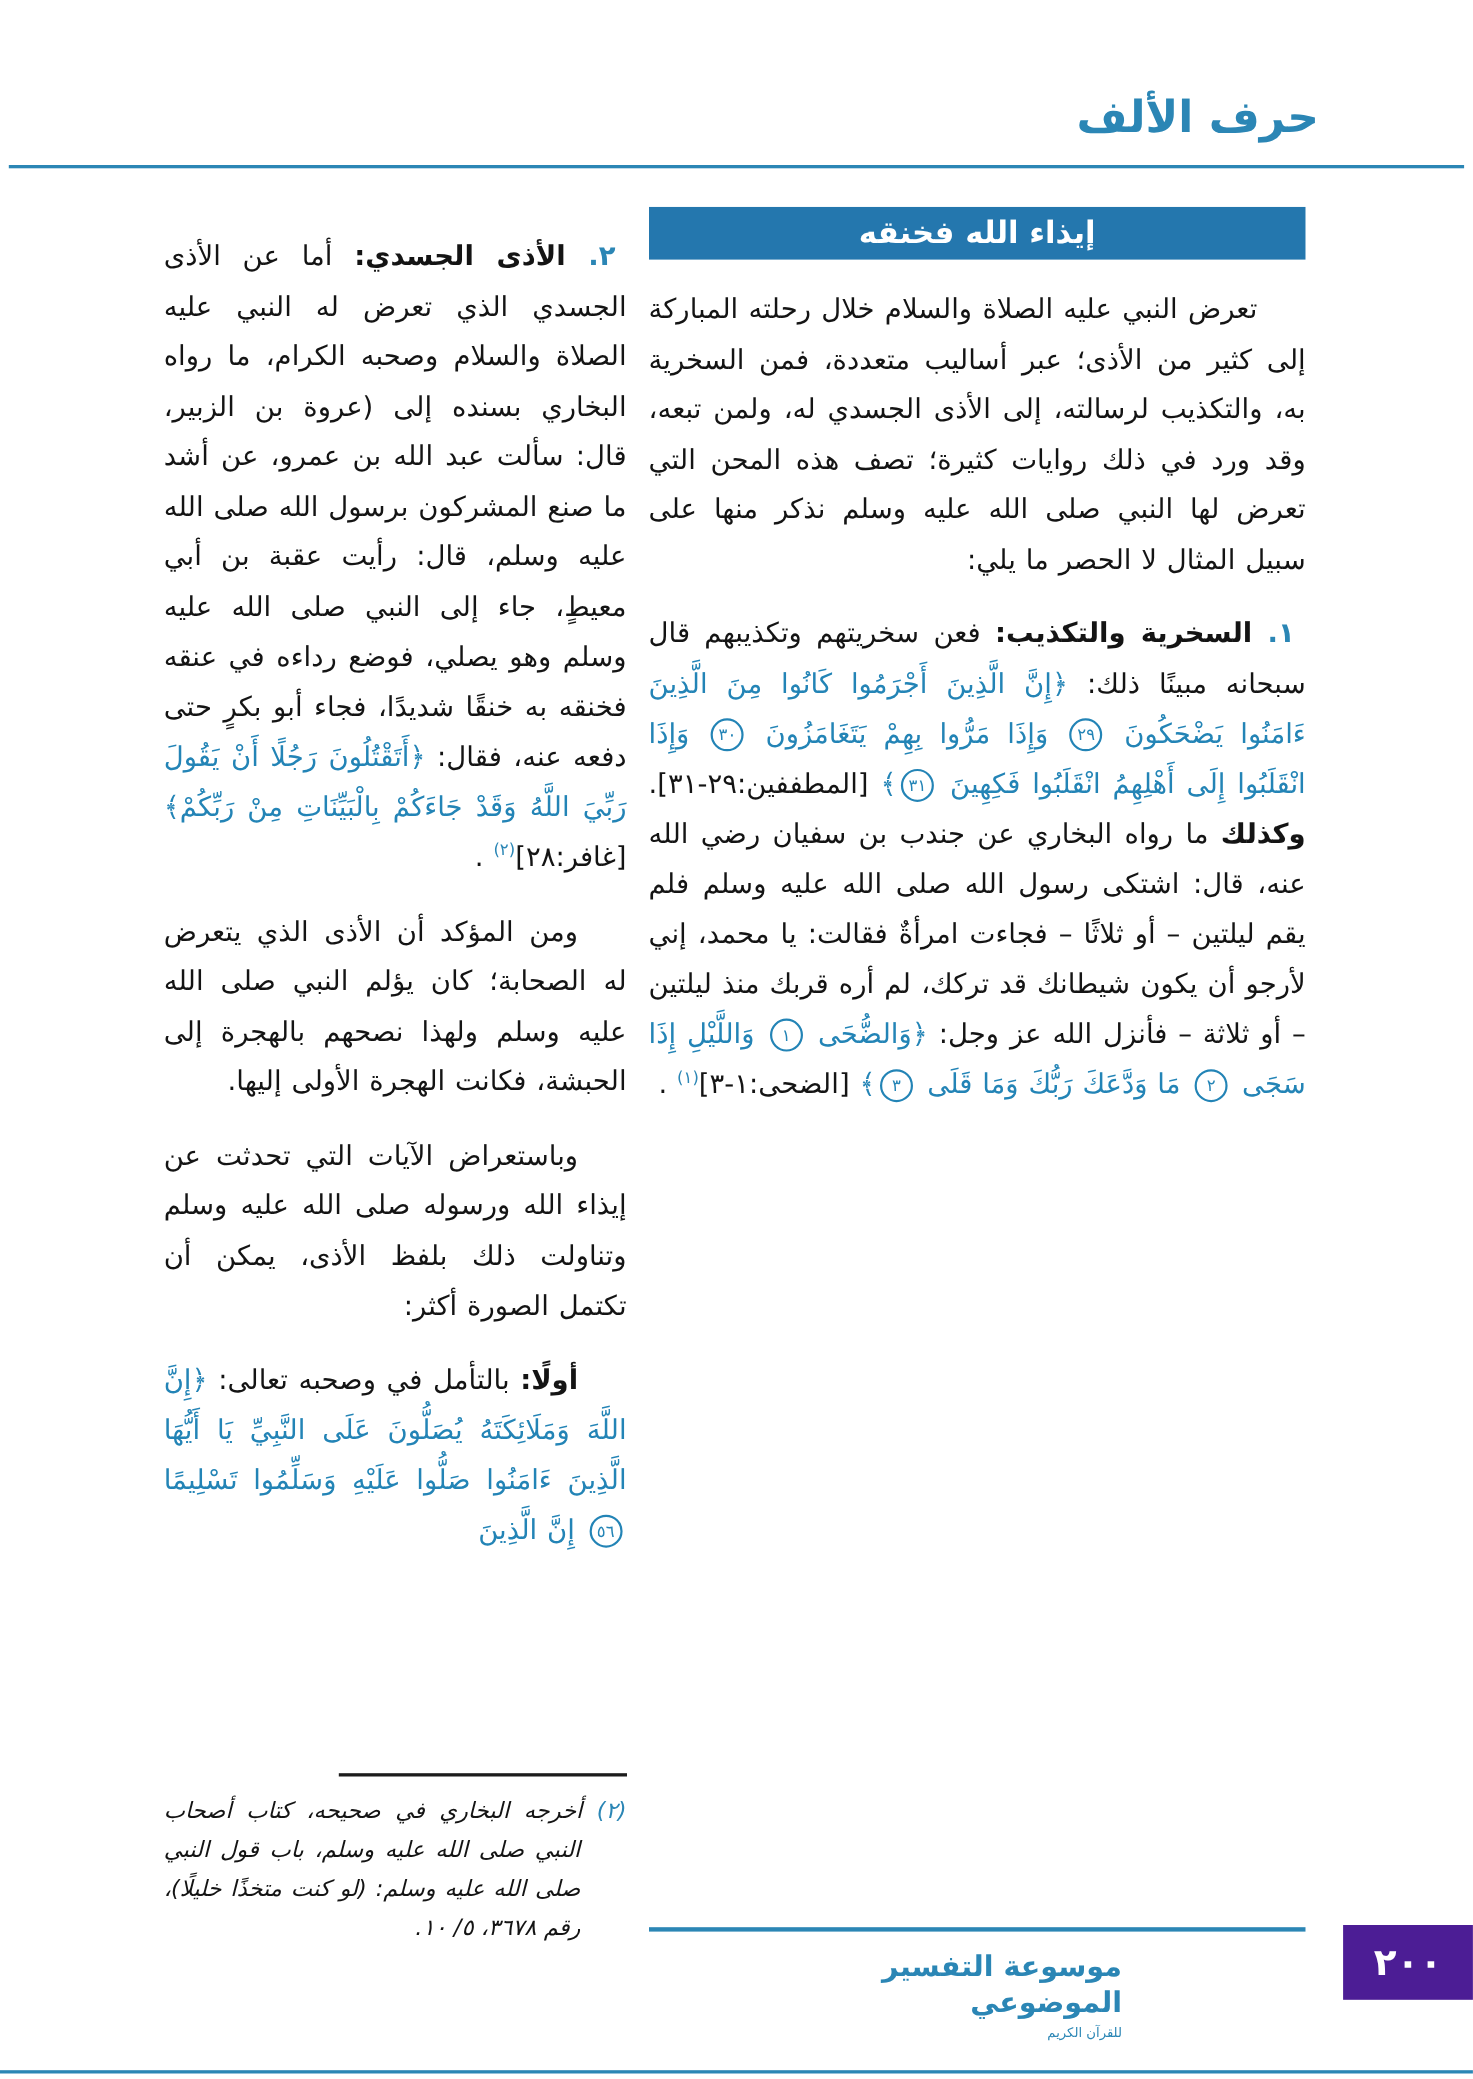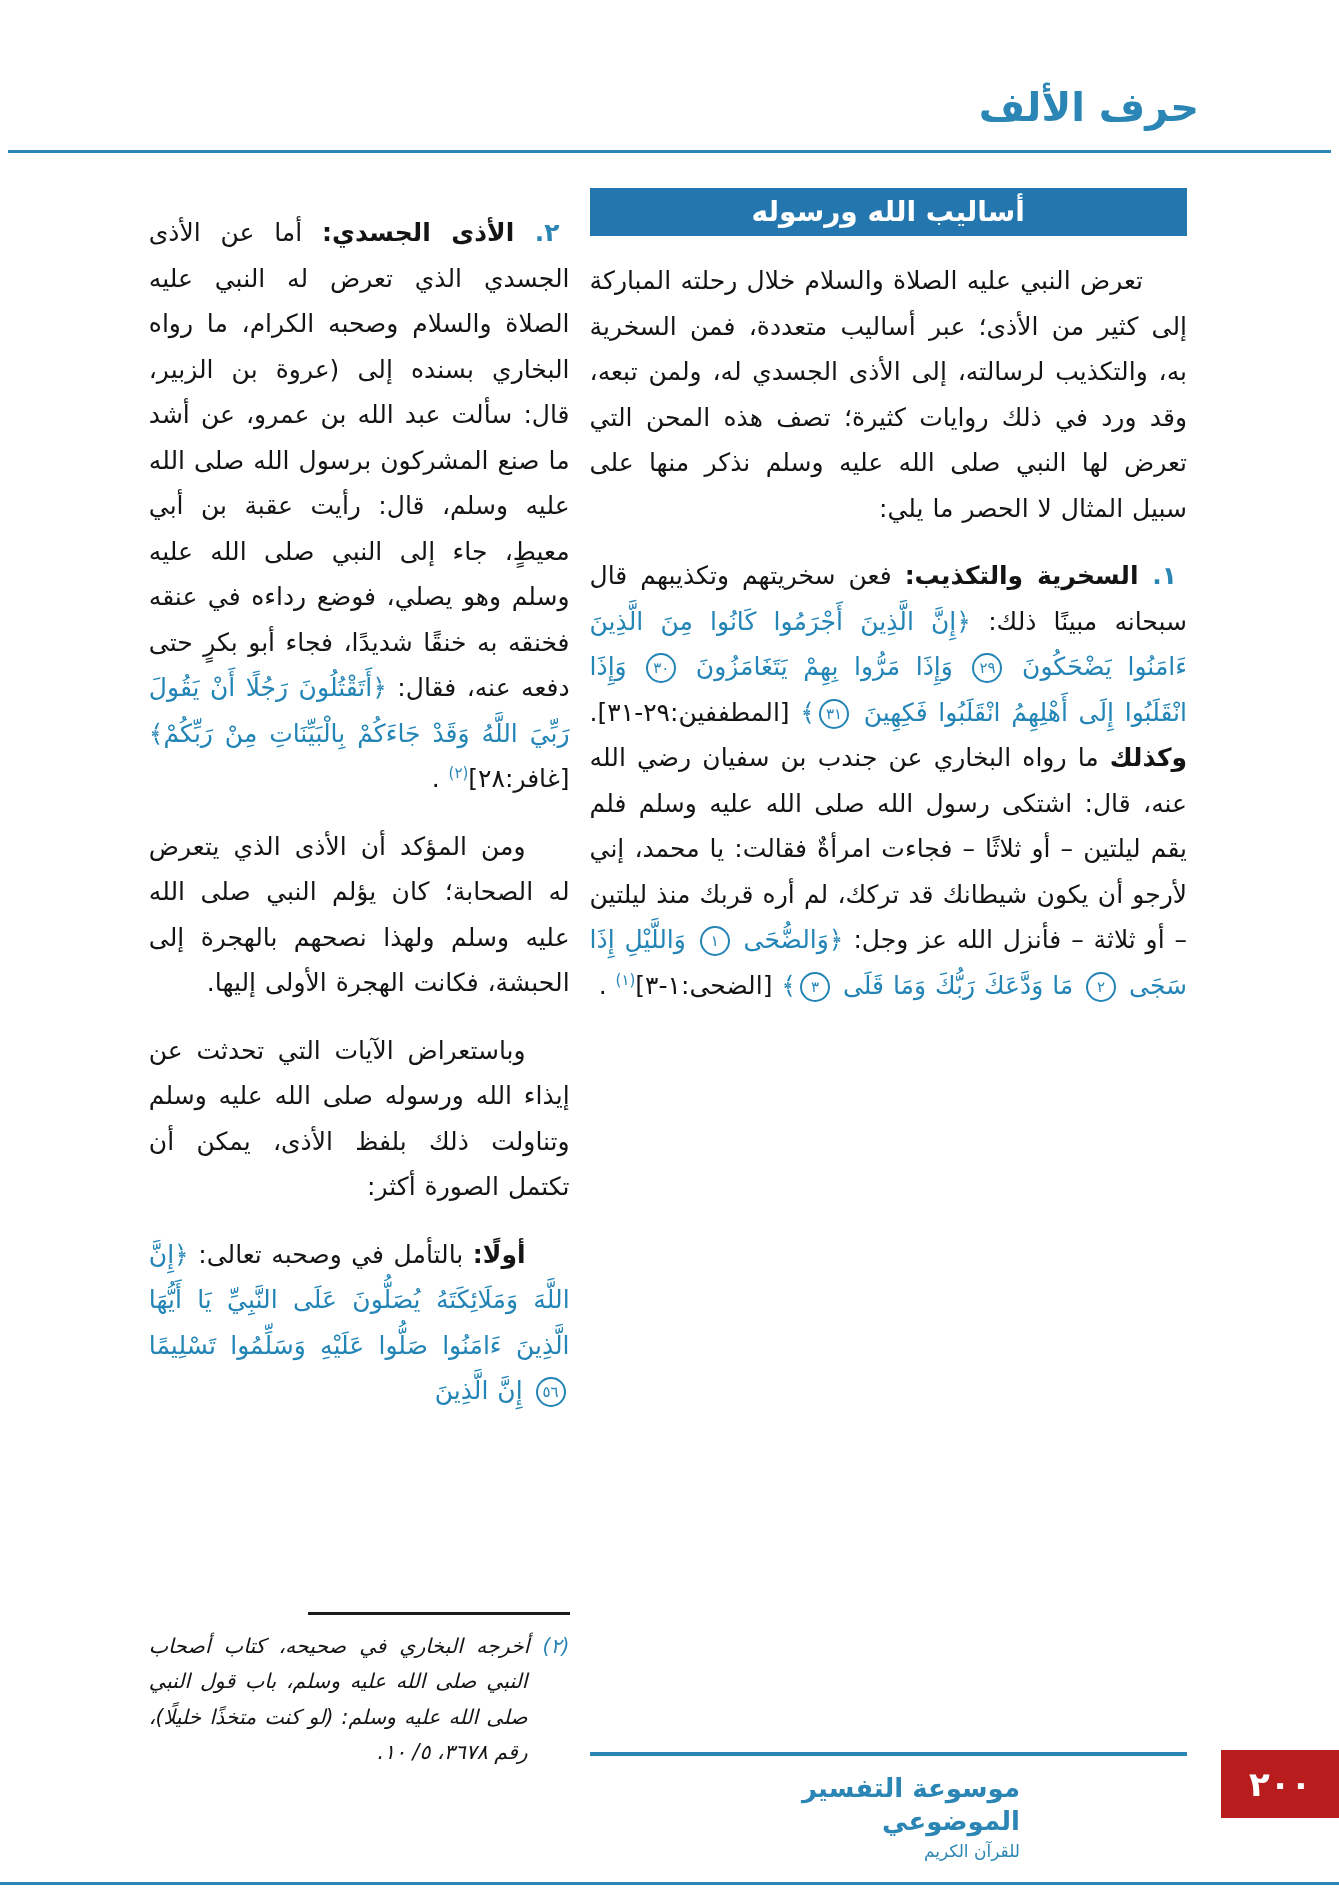--- a/index.html
+++ b/index.html
@@ -68,45 +68,45 @@
     padding-right:42px; text-indent:-42px;
   }
   .fn-marker { color:#2b86b5; }
 
   
   .publisher-logo {
     position:absolute; top:1772px; left:730px; width:290px;
     color:#2b86b5;
   }
   .publisher-logo .l1 { font-size:26px; font-weight:bold; line-height:1.25; }
-  .publisher-logo .l2 { font-size:17px; letter-spacing:2px; margin-top:4px; }
+  .publisher-logo .l2 { font-size:12px; letter-spacing:2px; margin-top:4px; }
 
   .page-number-badge {
     position:absolute; top:1750px; right:0; width:118px; height:68px;
-    background:#b91c1c; color:#ffffff;
+    background:#4c1d95; color:#ffffff;
     display:flex; align-items:center; justify-content:center;
     font-size:34px; font-weight:bold;
   }
   .footer-rule {
     position:absolute; top:1882px; left:0; width:100%;
     height:3px; background:#2b86b5;
   }
 </style>
 </head>
 <body>
 
 <div class="page">
 
   <div class="chapter-header">حرف الألف</div>
   <div class="header-rule"></div>
 
   <div class="columns">
 
     <div class="col-main">
-      <div class="section-title-box">أساليب الله ورسوله</div>
+      <div class="section-title-box">إيذاء الله فخنقه</div>
       <div>
           <p class="para indent-normal"><span class="seg-text">تعرض النبي عليه الصلاة والسلام خلال رحلته المباركة إلى كثير من الأذى؛ عبر أساليب متعددة، فمن السخرية به، والتكذيب لرسالته، إلى الأذى الجسدي له، ولمن تبعه، وقد ورد في ذلك روايات كثيرة؛ تصف هذه المحن التي تعرض لها النبي صلى الله عليه وسلم نذكر منها على سبيل المثال لا الحصر ما يلي:</span></p>
           <p class="para indent-small"><span class="seg-num">١. </span><span class="seg-bold">السخرية والتكذيب:</span><span class="seg-text"> فعن سخريتهم وتكذيبهم قال سبحانه مبينًا ذلك: </span><span class="seg-quran">﴿إِنَّ الَّذِينَ أَجْرَمُوا كَانُوا مِنَ الَّذِينَ ءَامَنُوا يَضْحَكُونَ </span><span class="seg-ayah">٢٩</span><span class="seg-quran"> وَإِذَا مَرُّوا بِهِمْ يَتَغَامَزُونَ </span><span class="seg-ayah">٣٠</span><span class="seg-quran"> وَإِذَا انْقَلَبُوا إِلَى أَهْلِهِمُ انْقَلَبُوا فَكِهِينَ </span><span class="seg-ayah">٣١</span><span class="seg-quran">﴾</span><span class="seg-ref"> [المطففين:٢٩-٣١]. </span><span class="seg-bold">وكذلك</span><span class="seg-text"> ما رواه البخاري عن جندب بن سفيان رضي الله عنه، قال: اشتكى رسول الله صلى الله عليه وسلم فلم يقم ليلتين – أو ثلاثًا – فجاءت امرأةٌ فقالت: يا محمد، إني لأرجو أن يكون شيطانك قد تركك، لم أره قربك منذ ليلتين – أو ثلاثة – فأنزل الله عز وجل: </span><span class="seg-quran">﴿وَالضُّحَى </span><span class="seg-ayah">١</span><span class="seg-quran"> وَاللَّيْلِ إِذَا سَجَى </span><span class="seg-ayah">٢</span><span class="seg-quran"> مَا وَدَّعَكَ رَبُّكَ وَمَا قَلَى </span><span class="seg-ayah">٣</span><span class="seg-quran">﴾</span><span class="seg-ref"> [الضحى:١-٣]</span><span class="seg-fn">(١)</span><span class="seg-ref"> .</span></p>
         </div>
       <div class="footnote-block">
         <div class="fn-sep-main"></div>
       </div>
     </div>
 
     <div class="col-side">

